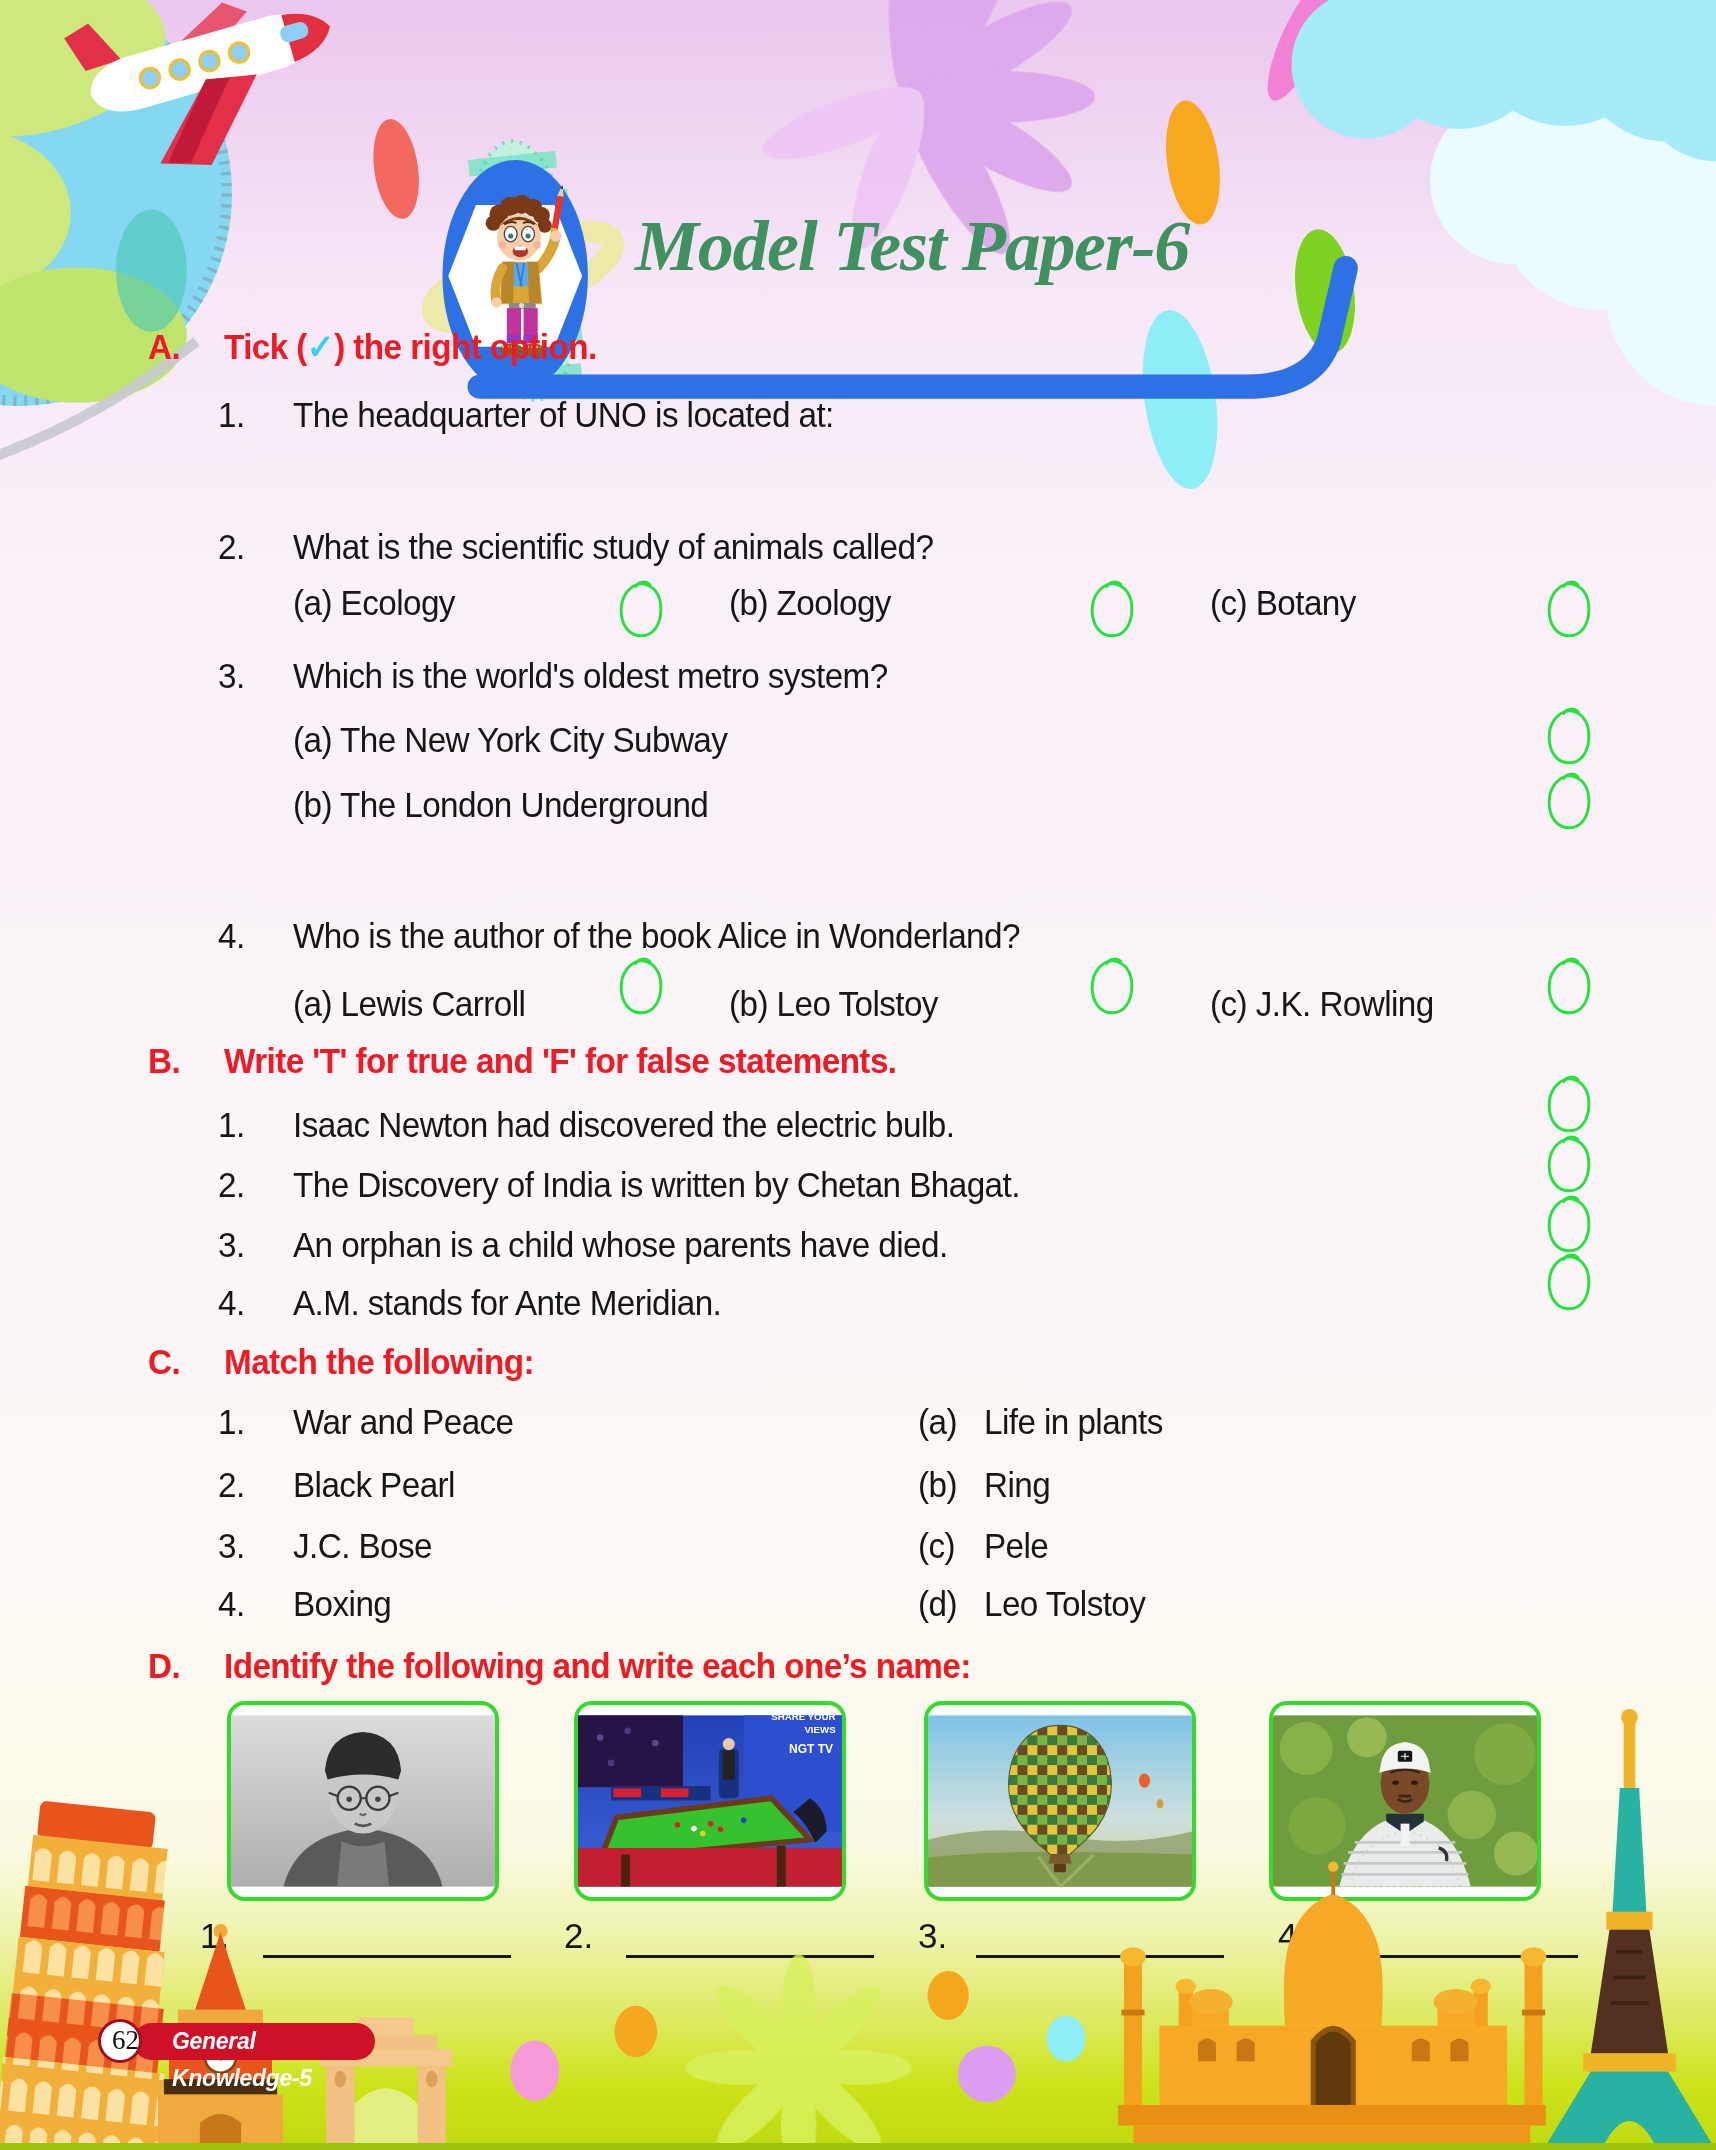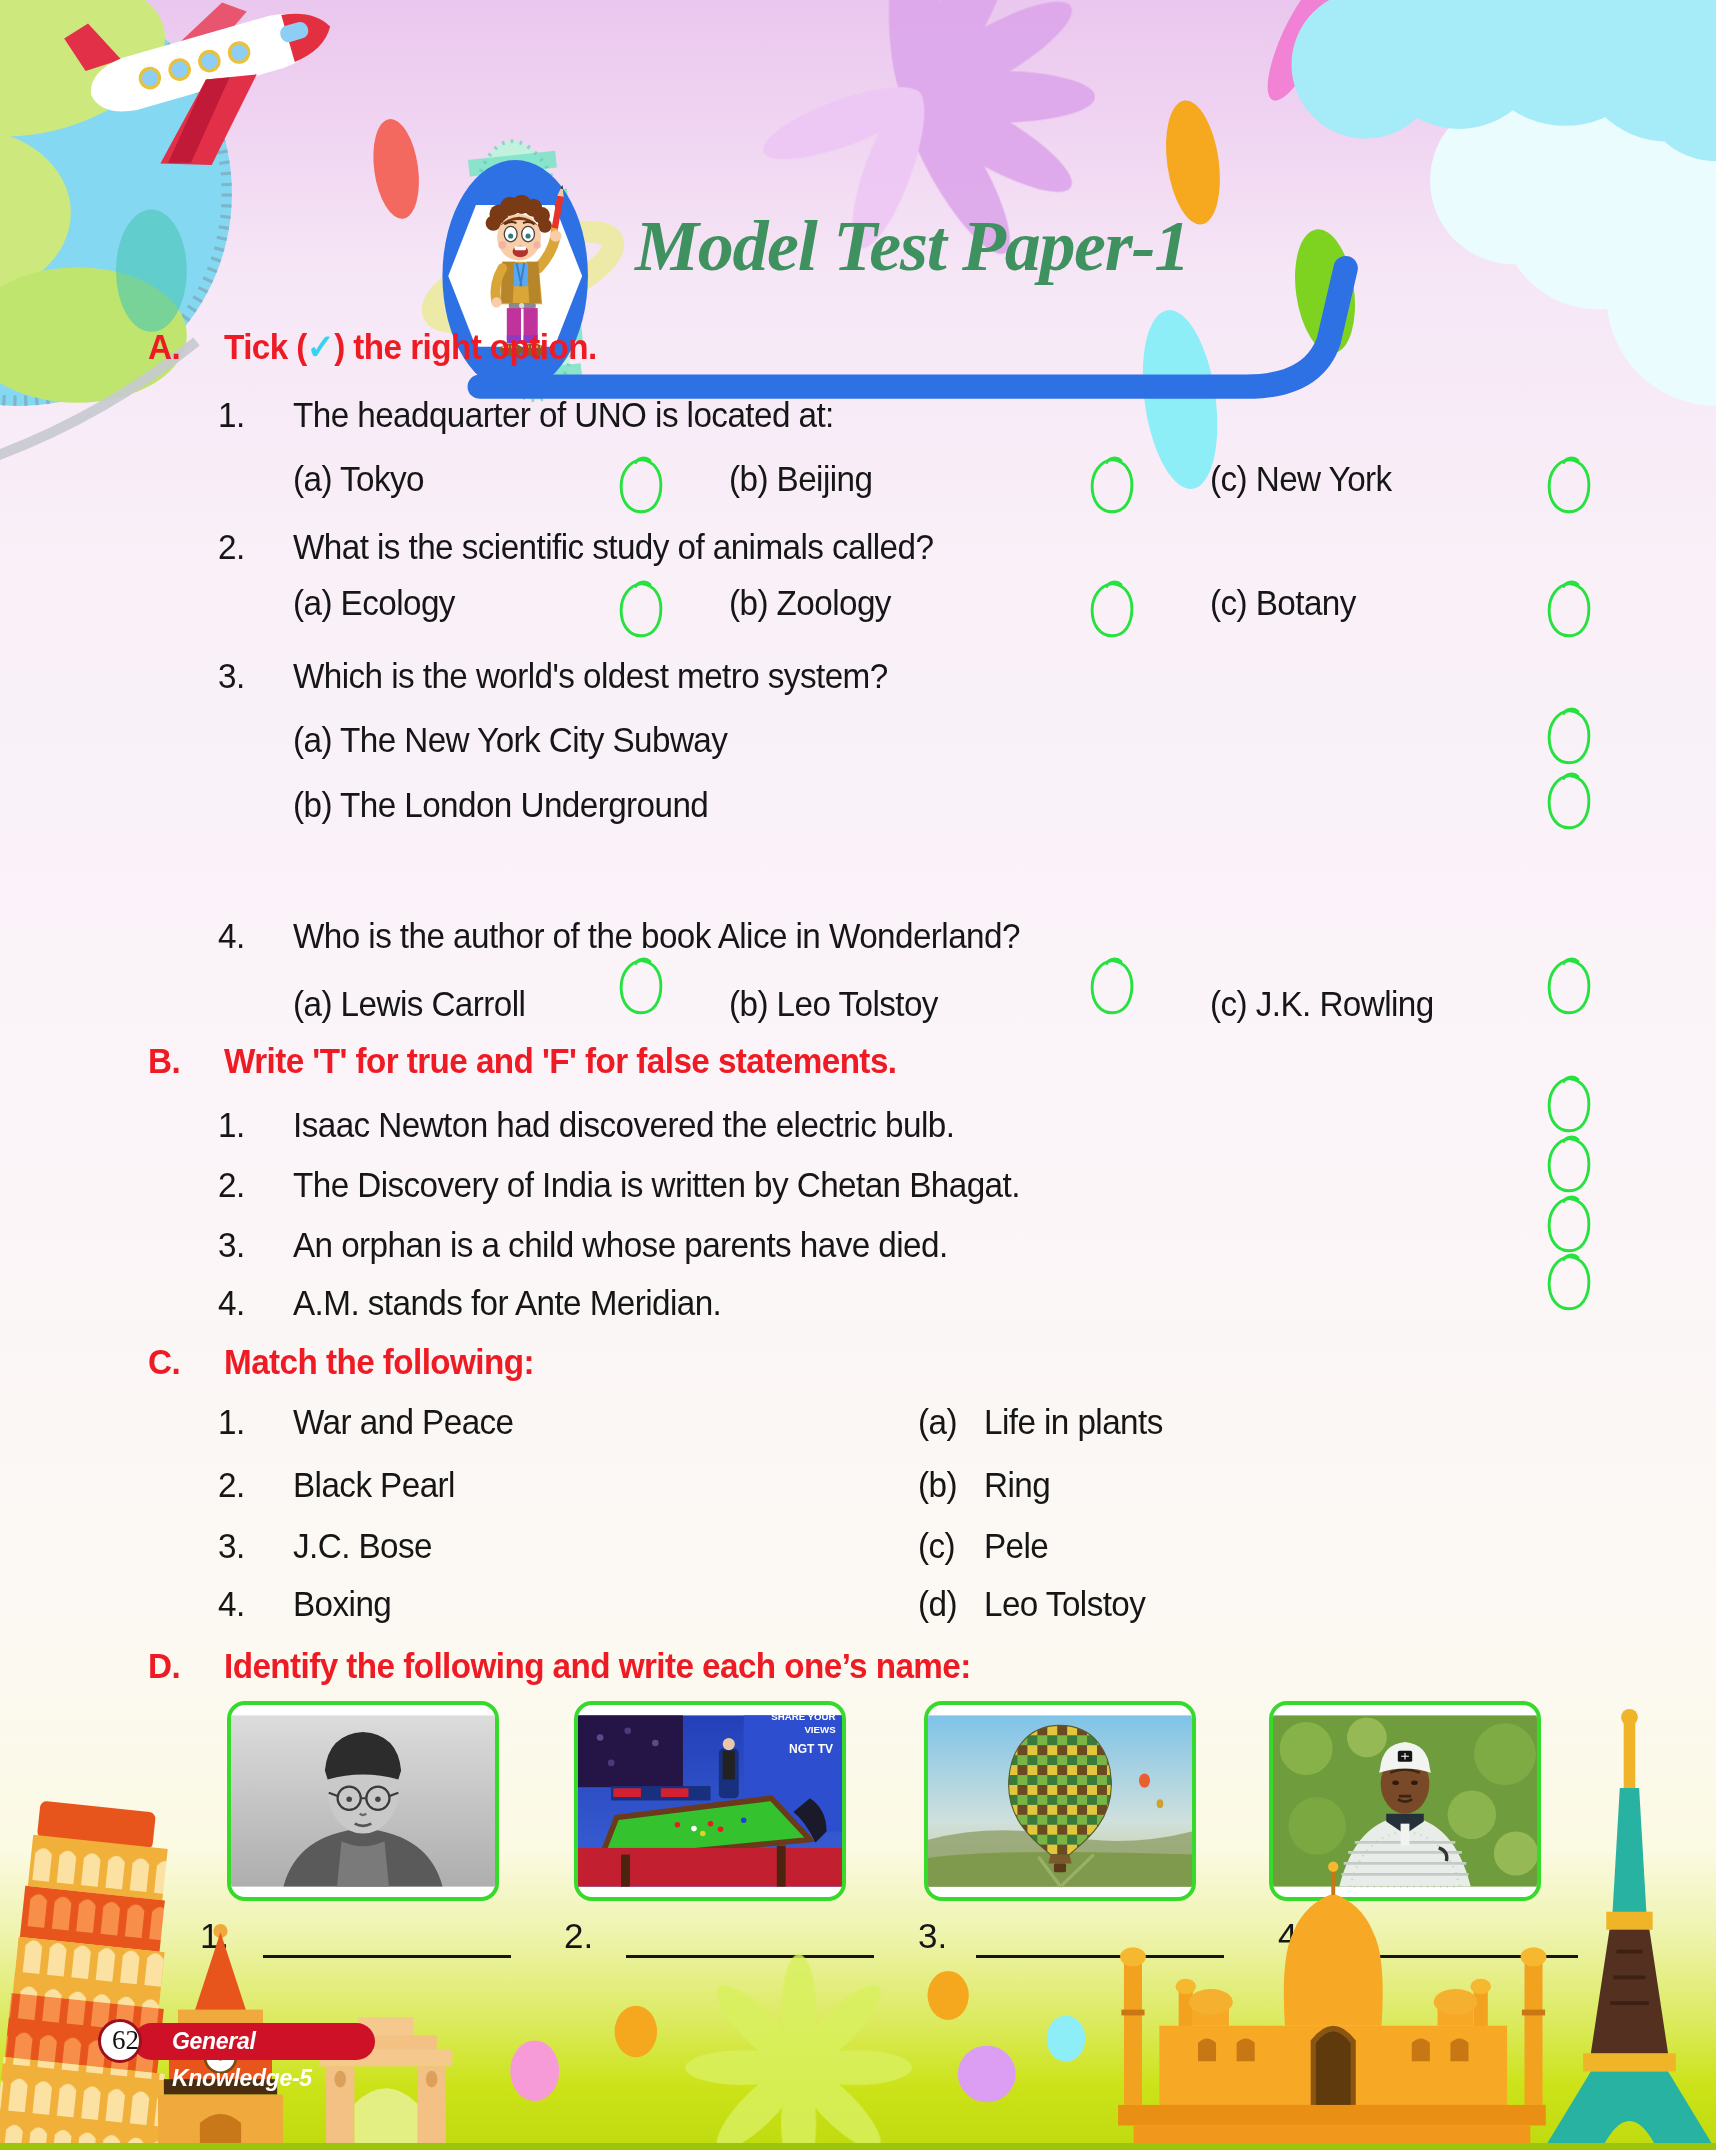--- a/index.html
+++ b/index.html
@@ -217,44 +217,30 @@
       <rect x="173" y="258" width="22" height="50" fill="#c0339c"></rect>
       <rect x="147" y="300" width="22" height="13" fill="#8a3cc8"></rect>
       <rect x="173" y="300" width="22" height="13" fill="#8a3cc8"></rect>
 
       <ellipse cx="154" cy="323" rx="18" ry="10" fill="#8a5a2a"></ellipse>
       <ellipse cx="188" cy="323" rx="18" ry="10" fill="#8a5a2a"></ellipse>
       <path d="M140,318 h22 M178,318 h22" stroke="#f2d23c" stroke-width="4" stroke-dasharray="3 4"></path>
     </g>
   </svg>
 
-  <div id="main-title">Model Test Paper-1</div>
+  <div id="main-title">Model Test Paper-6</div>
 
   <div class="row" style="top:327px">
     <span class="t red sl">A.</span>
     <span class="t red sh"><span>Tick (</span><span class="check">✓</span><span>) the right option.</span></span>
   </div>
 
   <div class="row" style="top:395px">
     <span class="t qn">1.</span>
     <span class="t qt">The headquarter of UNO is located at:</span>
-  </div>
-  <div class="row" style="top:459px">
-    <span class="t oa">(a) Tokyo</span>
-    <svg class="circ ca" viewBox="0 0 74 92">
-        <use href="#hand-circle"></use>
-      </svg>
-    <span class="t ob">(b) Beijing</span>
-    <svg class="circ cb" viewBox="0 0 74 92">
-        <use href="#hand-circle"></use>
-      </svg>
-    <span class="t oc">(c) New York</span>
-    <svg class="circ cc" viewBox="0 0 74 92">
-        <use href="#hand-circle"></use>
-      </svg>
   </div>
 
   <div class="row" style="top:527px">
     <span class="t qn">2.</span>
     <span class="t qt">What is the scientific study of animals called?</span>
   </div>
   <div class="row" style="top:583px">
     <span class="t oa">(a) Ecology</span>
     <svg class="circ ca" viewBox="0 0 74 92">
         <use href="#hand-circle"></use>

